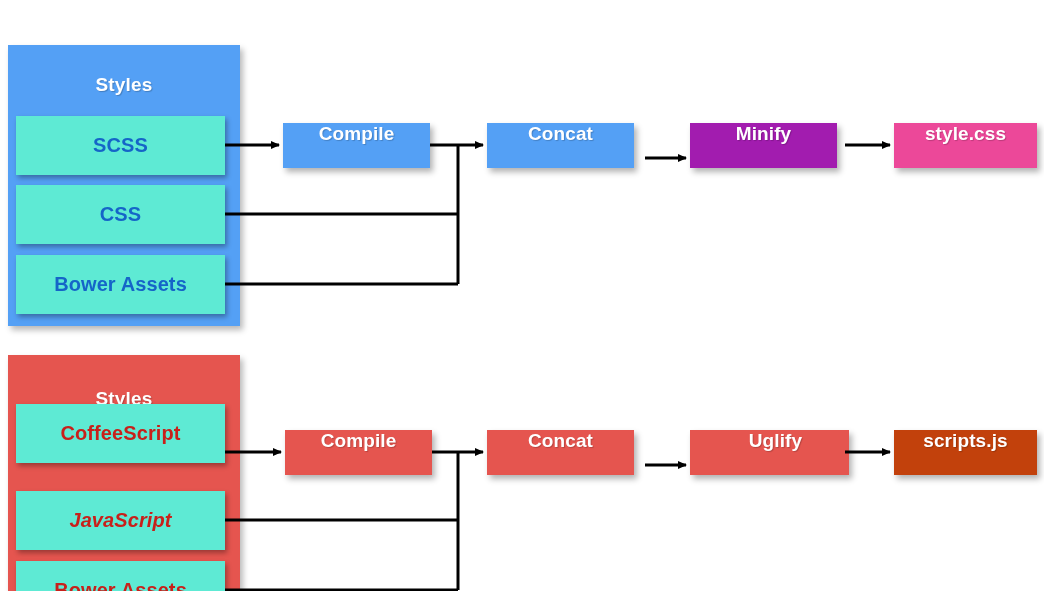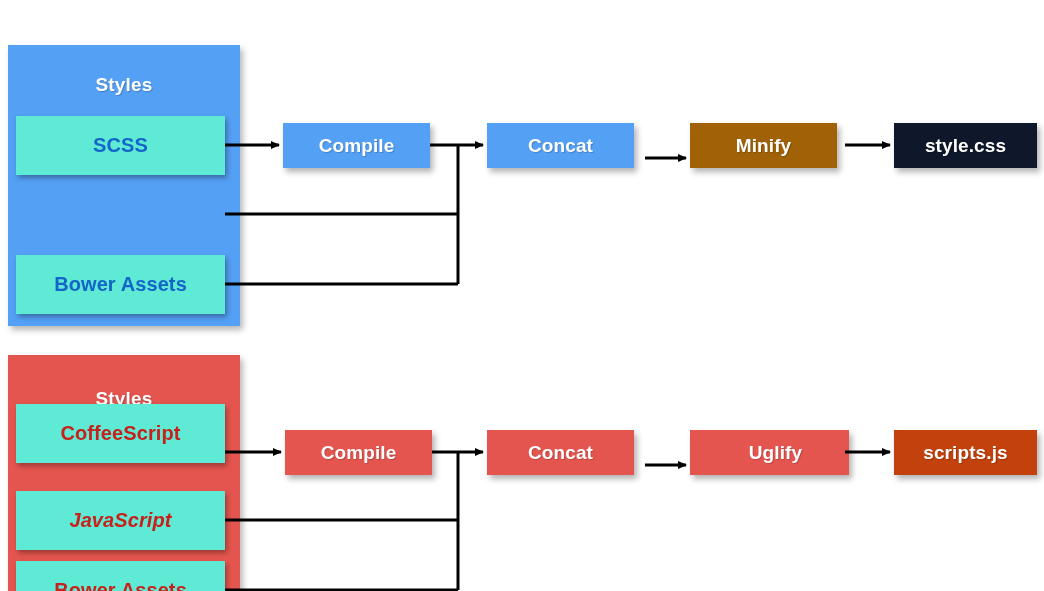--- a/index.html
+++ b/index.html
@@ -46,21 +46,21 @@
     justify-content: center;
   }
   .srcbox span {
     font-weight: bold;
     font-size: 20px;
     letter-spacing: 0.1px;
   }
   .stage {
     position: absolute;
     display: flex;
-    align-items: center;
+    align-items: flex-start;
     justify-content: center;
     box-shadow: 3px 4px 6px rgba(0,0,0,0.3);
   }
   .stage span {
     color: #ffffff;
     font-weight: bold;
     font-size: 19px;
     letter-spacing: 0.1px;
     text-shadow: 1px 1px 1px rgba(0,0,0,0.2);
   }
@@ -74,34 +74,37 @@
 
 <div id="canvas">
 
   <div class="group" id="grp-0" style="left:8px; top:0px; width:232px; height:281px; background:#54a0f5;">
     <div class="group-title" style="top:29px;">Styles</div>
   </div>
 
   <div class="srcbox" style="left:16px; top:71px; width:209px; height:59px;">
     <span style="color:#1565c8;">SCSS</span>
   </div>
+  <div class="srcbox" style="left:16px; top:140px; width:209px; height:59px;">
+    <span style="color:#1565c8;">CSS</span>
+  </div>
   <div class="srcbox" style="left:16px; top:210px; width:209px; height:59px;">
     <span style="color:#1565c8;">Bower Assets</span>
   </div>
 
   <div class="stage" style="left:283px; top:78px; width:147px; height:45px; background:#54a0f5;">
     <span>Compile</span>
   </div>
   <div class="stage" style="left:487px; top:78px; width:147px; height:45px; background:#54a0f5;">
     <span>Concat</span>
   </div>
-  <div class="stage" style="left:690px; top:78px; width:147px; height:45px; background:#a16207;">
+  <div class="stage" style="left:690px; top:78px; width:147px; height:45px; background:#a21caf;">
     <span>Minify</span>
   </div>
-  <div class="stage" style="left:894px; top:78px; width:143px; height:45px; background:#0f172a;">
+  <div class="stage" style="left:894px; top:78px; width:143px; height:45px; background:#ec4899;">
     <span>style.css</span>
   </div>
 
   <svg class="wire" style="left:0; top:0;" width="1044" height="591" viewBox="0 0 1044 591">
     <defs>
       <marker id="ah" markerWidth="9" markerHeight="9" refX="8" refY="4.5" orient="auto" markerUnits="userSpaceOnUse">
         <path d="M0,0.6 L9,4.5 L0,8.4 z" fill="#000000"></path>
       </marker>
     </defs>
 

